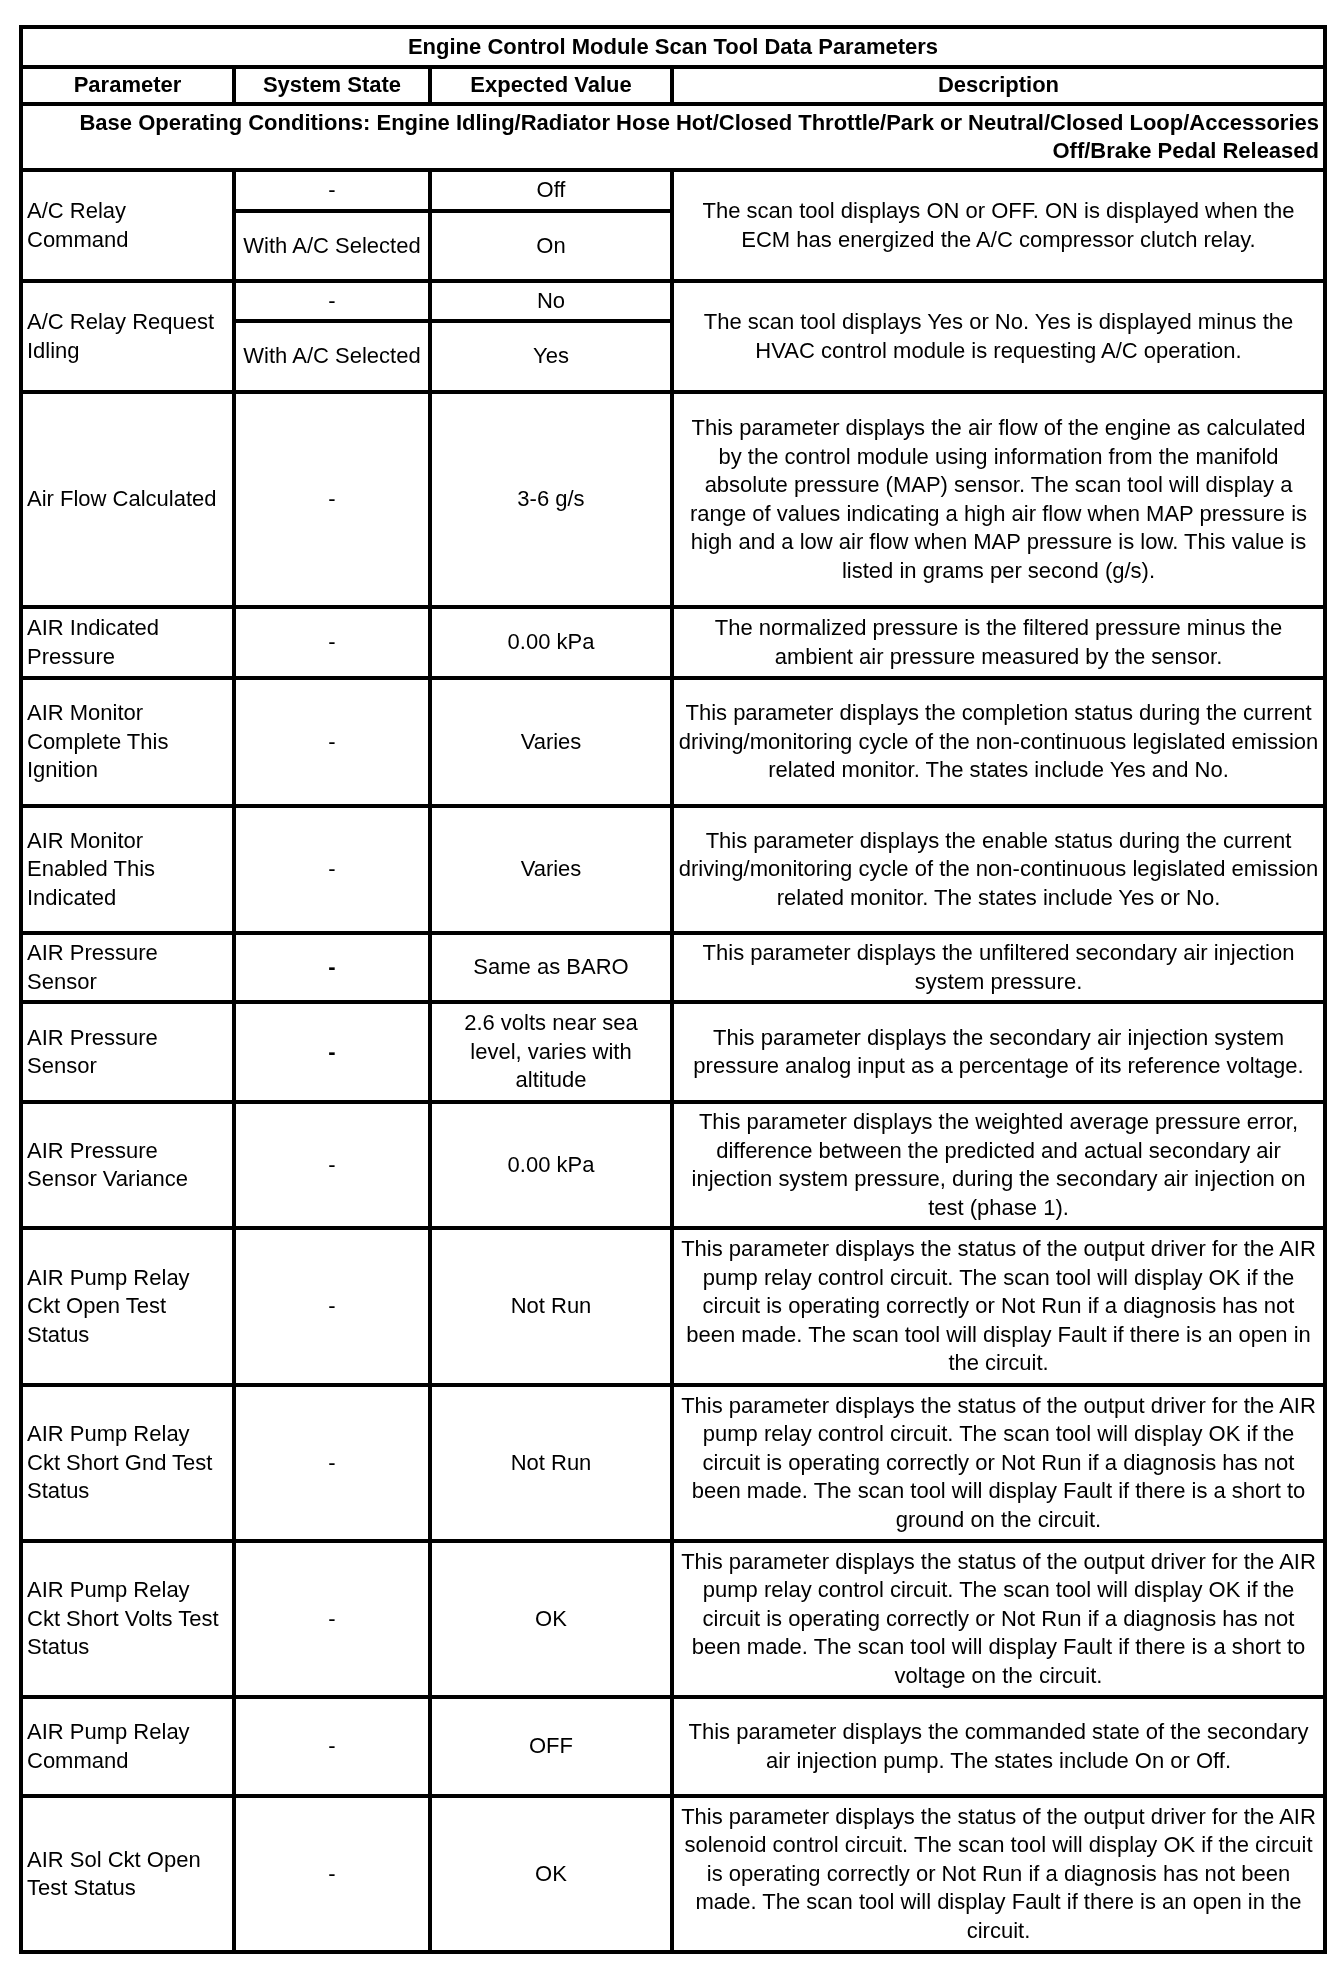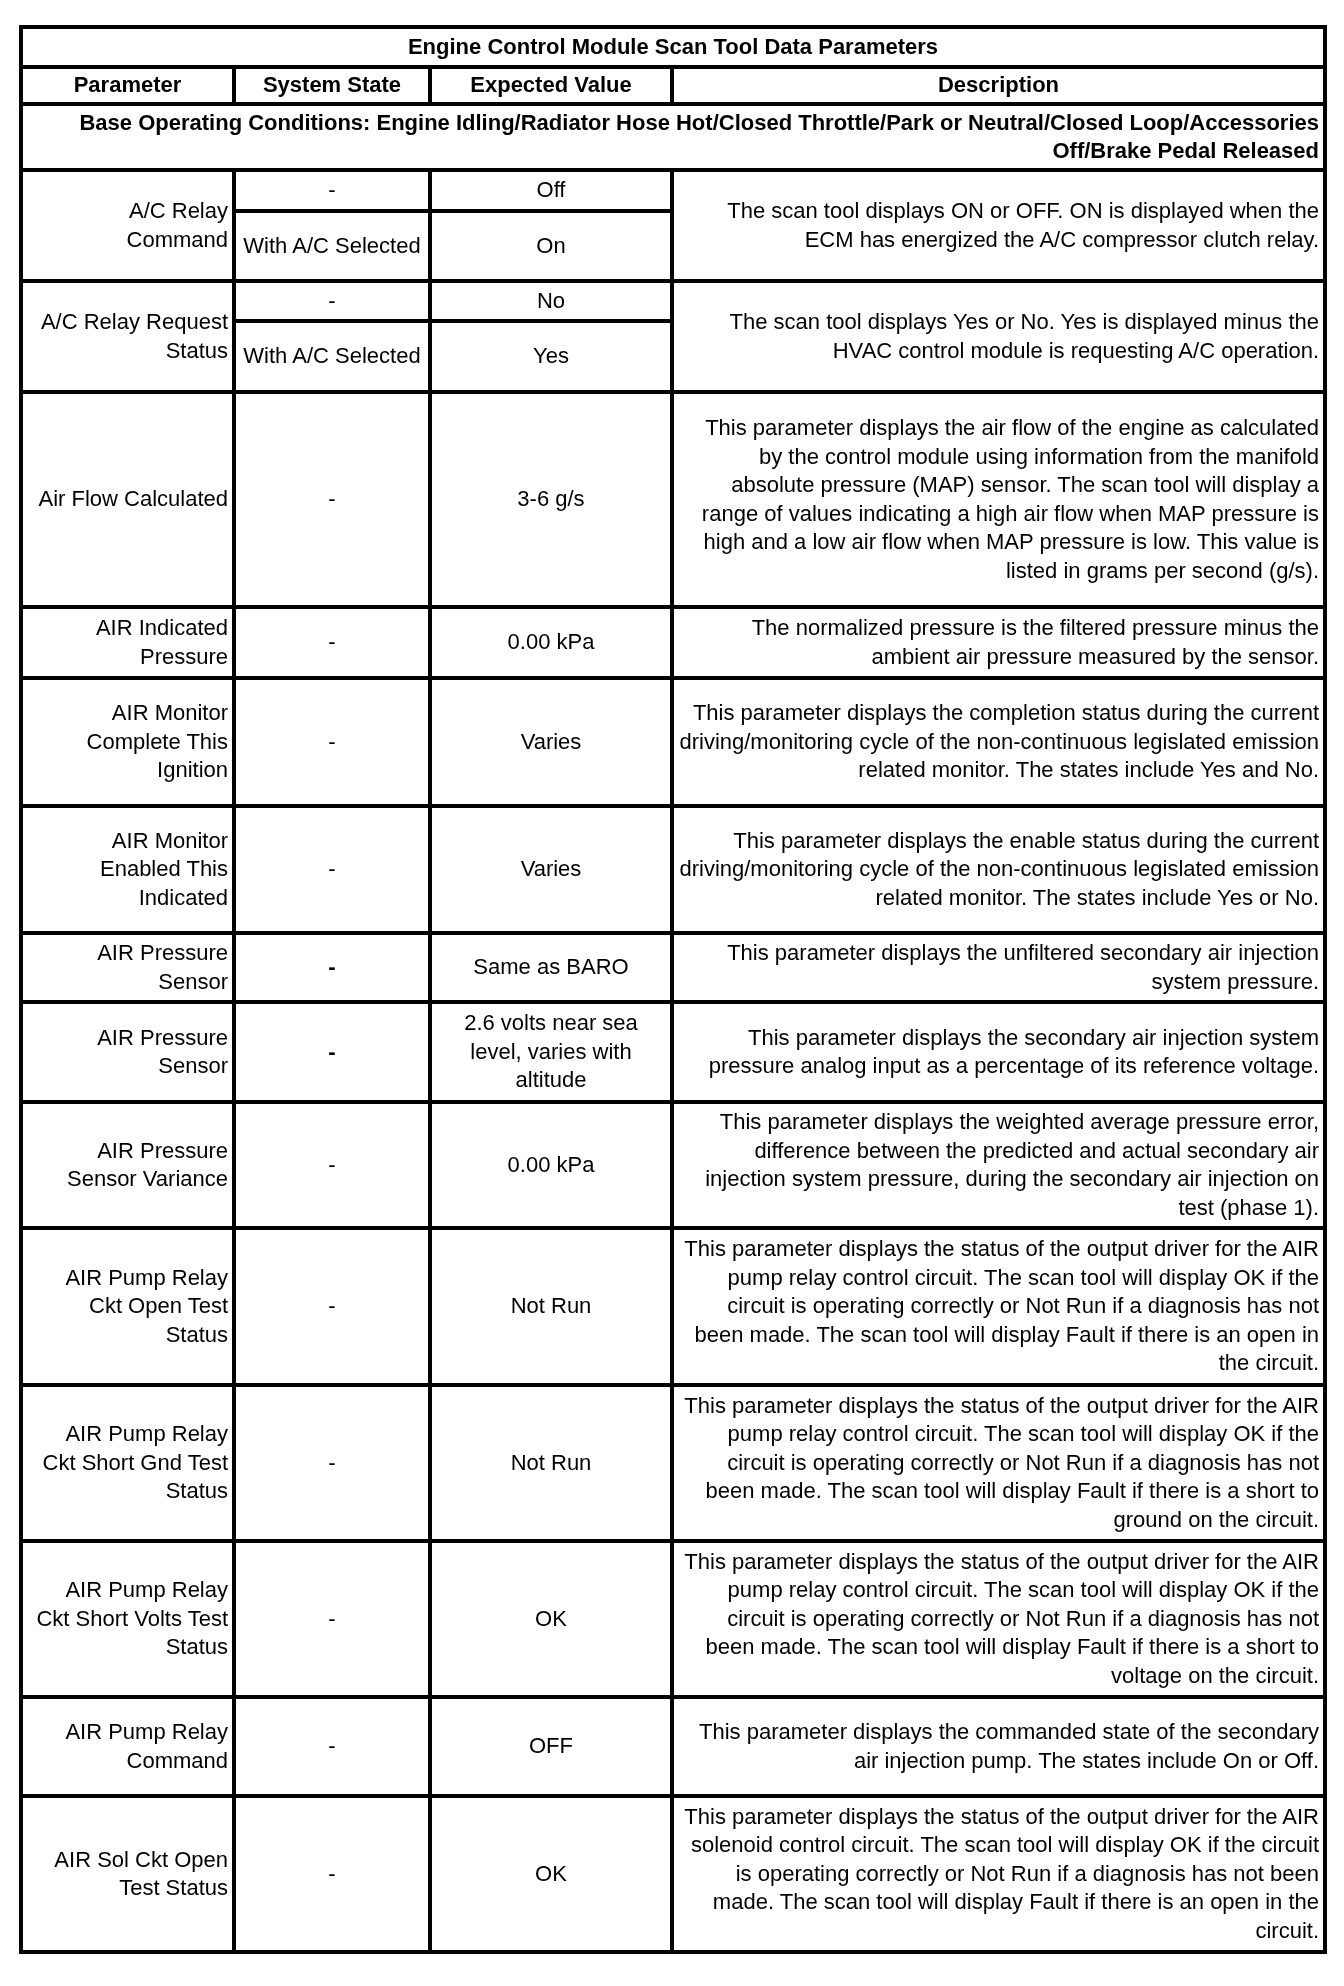--- a/index.html
+++ b/index.html
@@ -7,23 +7,23 @@
          font-family: "Liberation Sans", sans-serif; color: #000; }
   table.spec { position: absolute; left: 19px; top: 25px; width: 1304px;
                border-collapse: collapse; table-layout: fixed; border-radius: 10px; }
   table.spec td, table.spec th { border: 4px solid #000; padding: 0 4px;
                font-size: 22px; line-height: 28.5px; vertical-align: middle; }
   col.c1 { width: 213px; } col.c2 { width: 196px; } col.c3 { width: 242px; } col.c4 { width: 653px; }
   th { font-weight: bold; text-align: center; }
   .title-row th { height: 36px; }
   .header-row th { height: 33px; }
   .base-row td { font-weight: bold; text-align: right; height: 62px; padding-top: 2px; }
-  td.param { text-align: right; }
+  td.param { text-align: left; }
   td.state, td.value { text-align: center; }
-  td.desc { text-align: right; padding-left: 4px; padding-right: 2px; }
+  td.desc { text-align: center; padding-left: 4px; padding-right: 2px; }
   .bold-dash { font-weight: bold; }
 </style>
 </head>
 <body>
 
 <table class="spec">
   <colgroup>
       <col class="c1">
       <col class="c2">
       <col class="c3">
@@ -50,21 +50,21 @@
       <td class="state">-</td>
       <td class="value">Off</td>
       <td rowspan="2" class="desc">The scan tool displays ON or OFF. ON is displayed when the ECM has energized the A/C compressor clutch relay.</td>
     </tr>
     <tr style="height:70px">
       <td class="state">With A/C Selected</td>
       <td class="value">On</td>
     </tr>
 
     <tr style="height:40px">
-      <td rowspan="2" class="param">A/C Relay Request Status</td>
+      <td rowspan="2" class="param">A/C Relay Request Idling</td>
       <td class="state">-</td>
       <td class="value">No</td>
       <td rowspan="2" class="desc">The scan tool displays Yes or No. Yes is displayed minus the HVAC control module is requesting A/C operation.</td>
     </tr>
     <tr style="height:71px">
       <td class="state">With A/C Selected</td>
       <td class="value">Yes</td>
     </tr>
 
     <tr style="height:215px">

